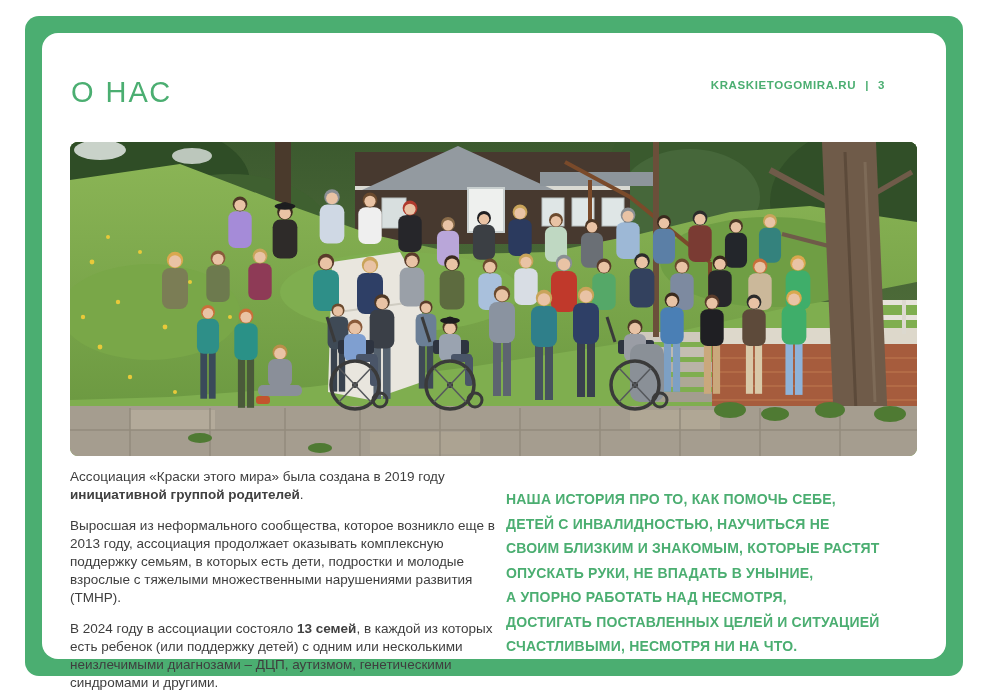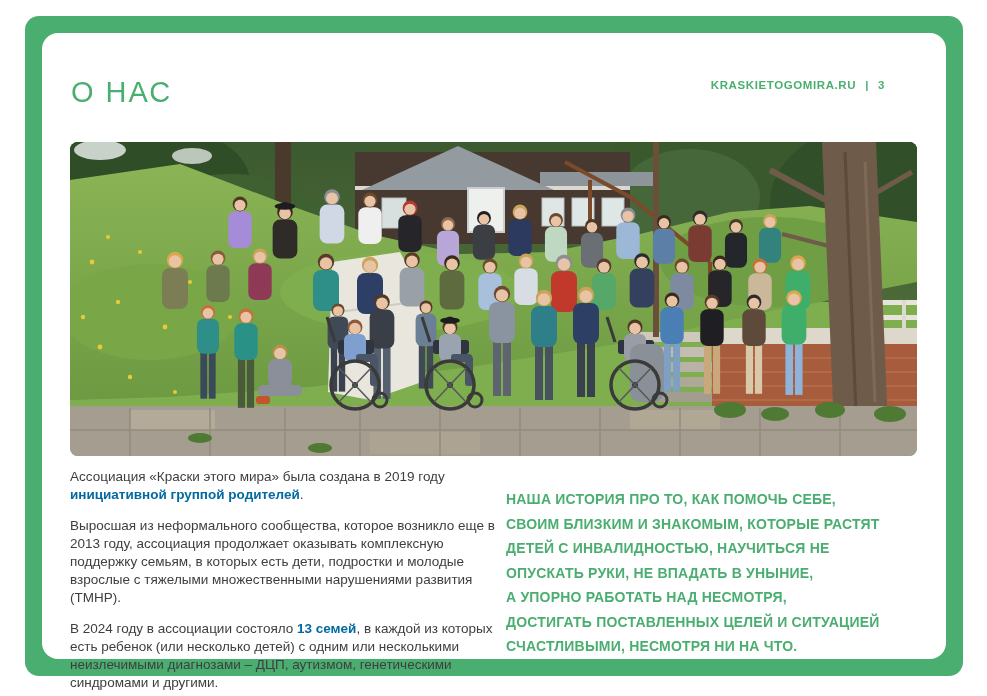--- a/index.html
+++ b/index.html
@@ -32,21 +32,21 @@
   .photo{
     position:absolute;left:70px;top:142px;width:847px;height:314px;
     border-radius:8px;overflow:hidden;background:#7fae4f;
   }
   .photo svg{display:block;width:100%;height:100%;}
   .about-col{
     position:absolute;left:70px;top:468px;width:426px;
     font-size:13.5px;line-height:18px;color:var(--text);
   }
   .about-col p{margin:0 0 13px 0;}
-  .about-col strong{color:#0369a1;}
+  .about-col strong{color:#404040;}
   .mission-col{
     position:absolute;left:506px;top:487px;width:440px;
     font-size:14px;font-weight:bold;line-height:24.5px;
     letter-spacing:0.2px;color:var(--green);white-space:nowrap;
   }
 </style>
 </head>
 <body>
 
 <div class="frame-outer">
@@ -391,26 +391,26 @@
           <line x1="549" y1="226" x2="581" y2="260" stroke="#55585c" stroke-width="1.5"></line>
           <line x1="581" y1="226" x2="549" y2="260" stroke="#55585c" stroke-width="1.5"></line>
           <circle cx="590" cy="258" r="7" fill="none" stroke="#3a3a3a" stroke-width="3"></circle>
         </g>
     </svg>
   </div>
 
   <div class="about-col" id="about-text">
       <p><span>Ассоциация «Краски этого мира» была создана в 2019 году </span><strong>инициативной группой родителей</strong><span>.</span></p>
       <p><span>Выросшая из неформального сообщества, которое возникло еще в 2013 году, ассоциация продолжает оказывать комплексную поддержку семьям, в которых есть дети, подростки и молодые взрослые с тяжелыми множественными нарушениями развития (ТМНР).</span></p>
-      <p><span>В 2024 году в ассоциации состояло </span><strong>13 семей</strong><span>, в каждой из которых есть ребенок (или несколько детей) с одним или несколькими неизлечимыми диагнозами – ДЦП, аутизмом, генетическими синдромами и другими.</span></p>
+      <p><span>В 2024 году в ассоциации состояло </span><strong>13 семей</strong><span>, в каждой из которых есть ребенок (или поддержку детей) с одним или несколькими неизлечимыми диагнозами – ДЦП, аутизмом, генетическими синдромами и другими.</span></p>
     </div>
 
   <div class="mission-col" id="mission-text">
       <div>НАША ИСТОРИЯ ПРО ТО, КАК ПОМОЧЬ СЕБЕ,</div>
+      <div>ДЕТЕЙ С ИНВАЛИДНОСТЬЮ, НАУЧИТЬСЯ НЕ</div>
       <div>СВОИМ БЛИЗКИМ И ЗНАКОМЫМ, КОТОРЫЕ РАСТЯТ</div>
-      <div>ДЕТЕЙ С ИНВАЛИДНОСТЬЮ, НАУЧИТЬСЯ НЕ</div>
       <div>ОПУСКАТЬ РУКИ, НЕ ВПАДАТЬ В УНЫНИЕ,</div>
       <div>А УПОРНО РАБОТАТЬ НАД НЕСМОТРЯ,</div>
       <div>ДОСТИГАТЬ ПОСТАВЛЕННЫХ ЦЕЛЕЙ И СИТУАЦИЕЙ</div>
       <div>СЧАСТЛИВЫМИ, НЕСМОТРЯ НИ НА ЧТО.</div>
     </div>
 
 </div>
 
 </body></html>

